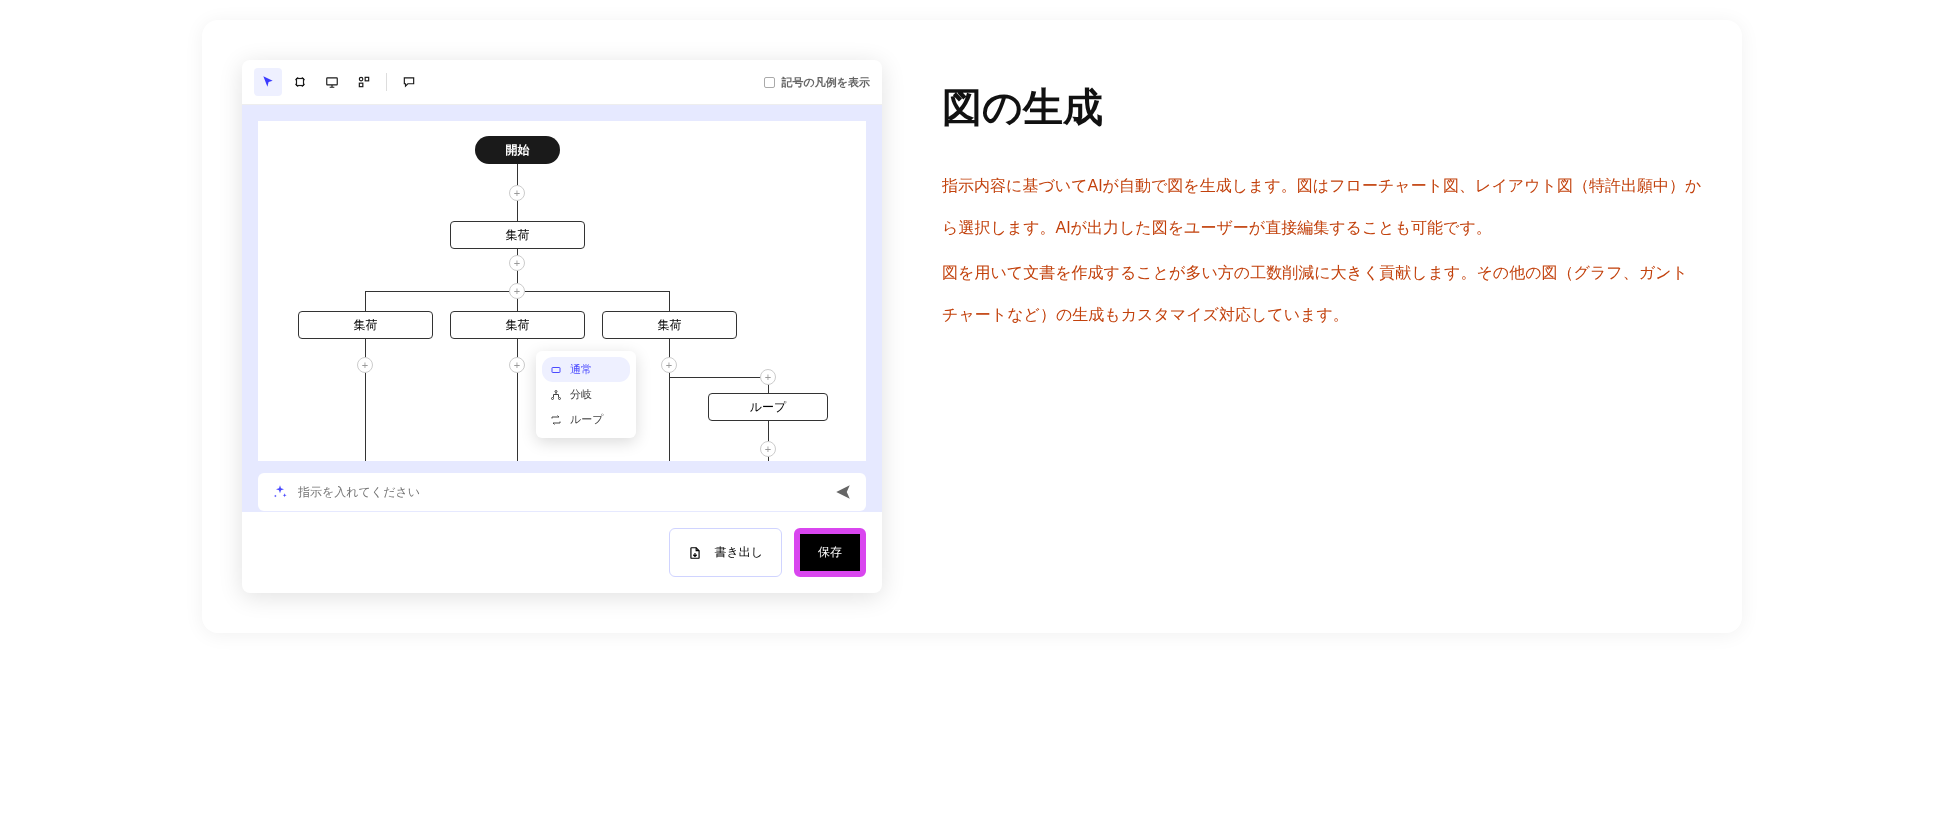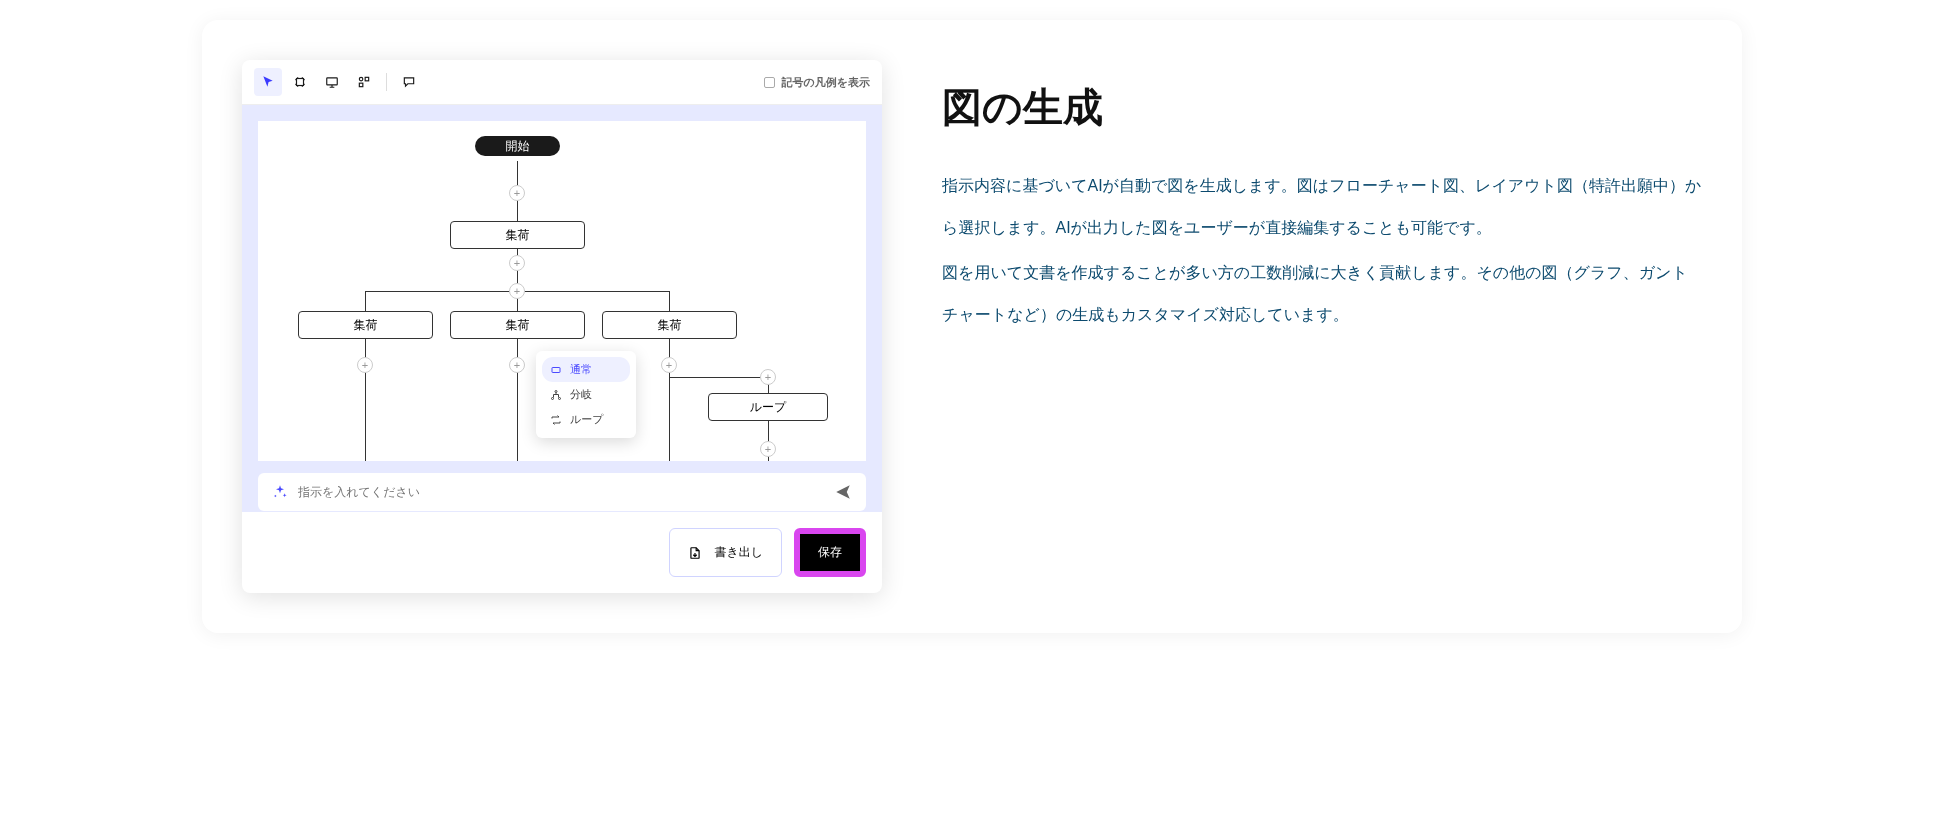--- a/index.html
+++ b/index.html
@@ -26,21 +26,21 @@
 .ctx-icon { width: 12px; height: 12px; flex: 0 0 12px; }
 .prompt-bar { background: #fff; margin: 12px 0 0 0; border-radius: 6px; display: flex; align-items: center; padding: 10px 14px; gap: 10px; }
 .prompt-input { flex: 1; border: none; font-size: 12px; color: #999; background: transparent; outline: none; }
 .send-btn { color: #666; cursor: pointer; }
 .footer-btns { display: flex; justify-content: flex-end; gap: 12px; padding: 16px; }
 .btn { border-radius: 6px; padding: 10px 18px; font-size: 12px; display: flex; align-items: center; gap: 6px; cursor: pointer; }
 .btn-outline { background: #fff; border: 1px solid #d0d4ff; color: #000000; gap: 12px; }
 .btn-primary { background: #000000; border: 6px solid #d946ef; color: #fff; }
 .right { flex: 1; padding-top: 20px; }
 .headline { font-size: 40px; font-weight: 700; margin-bottom: 30px; color: #111; }
-.desc { font-size: 16px; line-height: 2.6; color: #0c4a6e; }
+.desc { font-size: 16px; line-height: 2.6; color: #c2410c; }
 .desc p { margin-bottom: 4px; }
 svg { display: block; }
 </style>
 </head>
 <body>
 
 <div class="card">
   <div class="left">
     <div class="editor">
 
@@ -92,21 +92,21 @@
           <div class="edge" style="left:259px; top:170px; width:1px; height:20px;"></div>
           <div class="edge" style="left:411px; top:170px; width:1px; height:20px;"></div>
           <div class="edge" style="left:107px; top:218px; width:1px; height:122px;"></div>
           <div class="edge" style="left:259px; top:218px; width:1px; height:122px;"></div>
           <div class="edge" style="left:411px; top:218px; width:1px; height:38px;"></div>
           <div class="edge" style="left:411px; top:256px; width:100px; height:1px;"></div>
           <div class="edge" style="left:411px; top:256px; width:1px; height:84px;"></div>
           <div class="edge" style="left:510px; top:256px; width:1px; height:16px;"></div>
           <div class="edge" style="left:510px; top:300px; width:1px; height:40px;"></div>
 
-          <div class="node node-start" style="left:217px; top:15px; width:85px; height:20px;">開始</div>
+          <div class="node node-start" style="left:217px; top:15px; width:85px; height:28px;font-weight:bold;">開始</div>
           <div class="node" style="left:192px; top:100px; width:135px; height:28px;">集荷</div>
           <div class="node" style="left:40px; top:190px; width:135px; height:28px;">集荷</div>
           <div class="node" style="left:192px; top:190px; width:135px; height:28px;">集荷</div>
           <div class="node" style="left:344px; top:190px; width:135px; height:28px;">集荷</div>
           <div class="node" style="left:450px; top:272px; width:120px; height:28px;">ループ</div>
 
           <div class="plus" style="left:251px; top:64px;">+</div>
           <div class="plus" style="left:251px; top:134px;">+</div>
           <div class="plus" style="left:251px; top:162px;">+</div>
           <div class="plus" style="left:99px; top:236px;">+</div>

